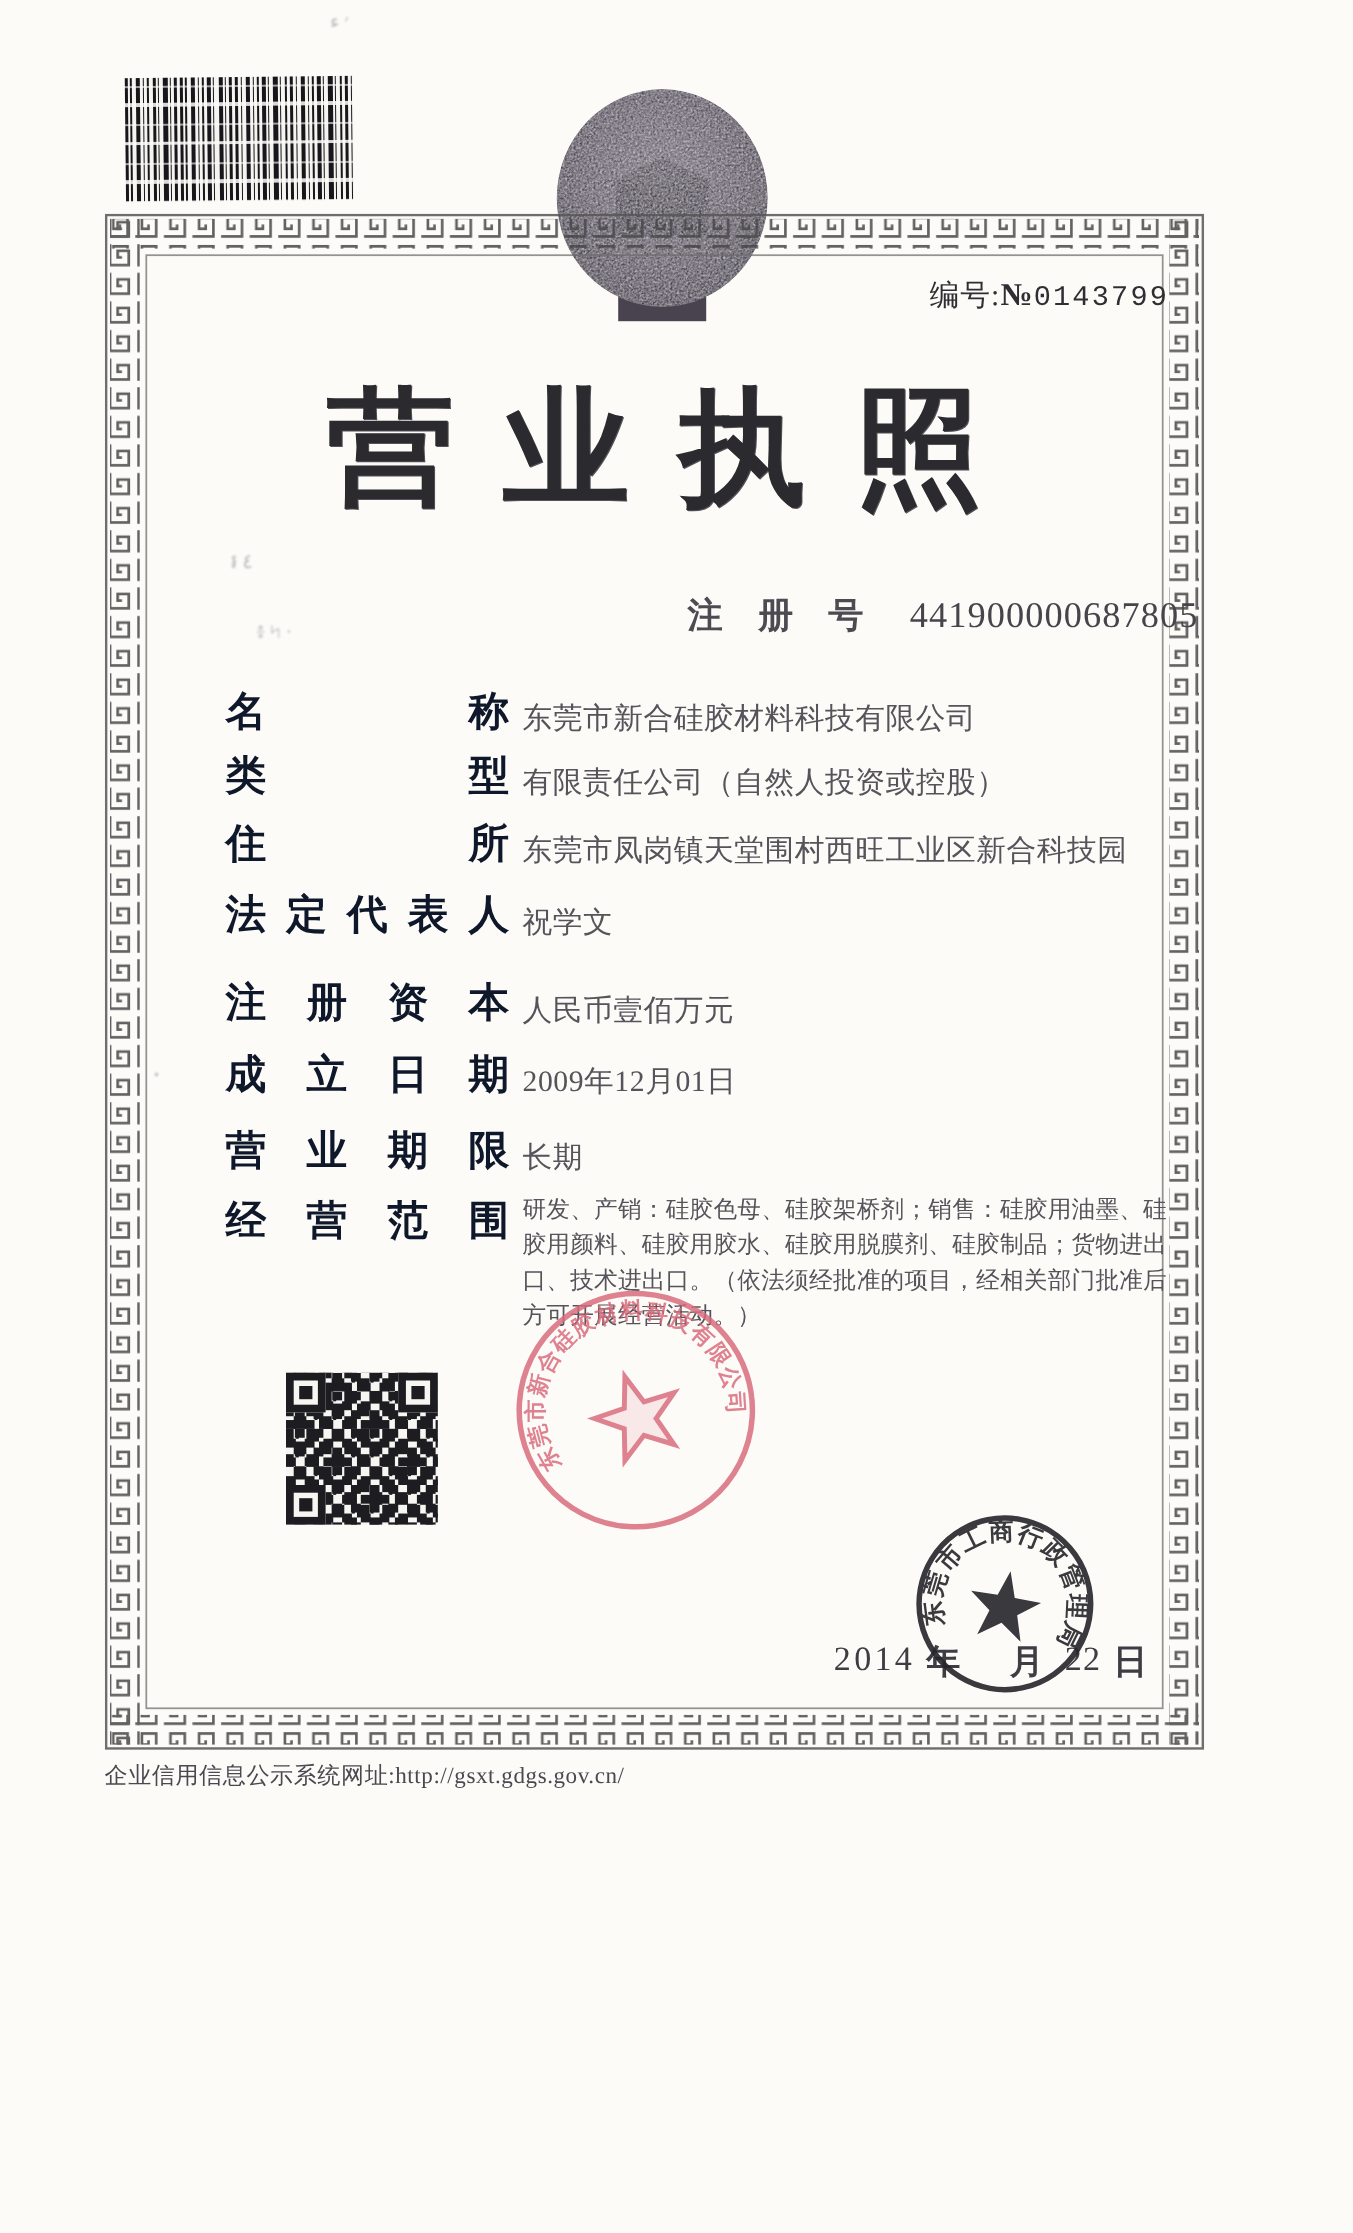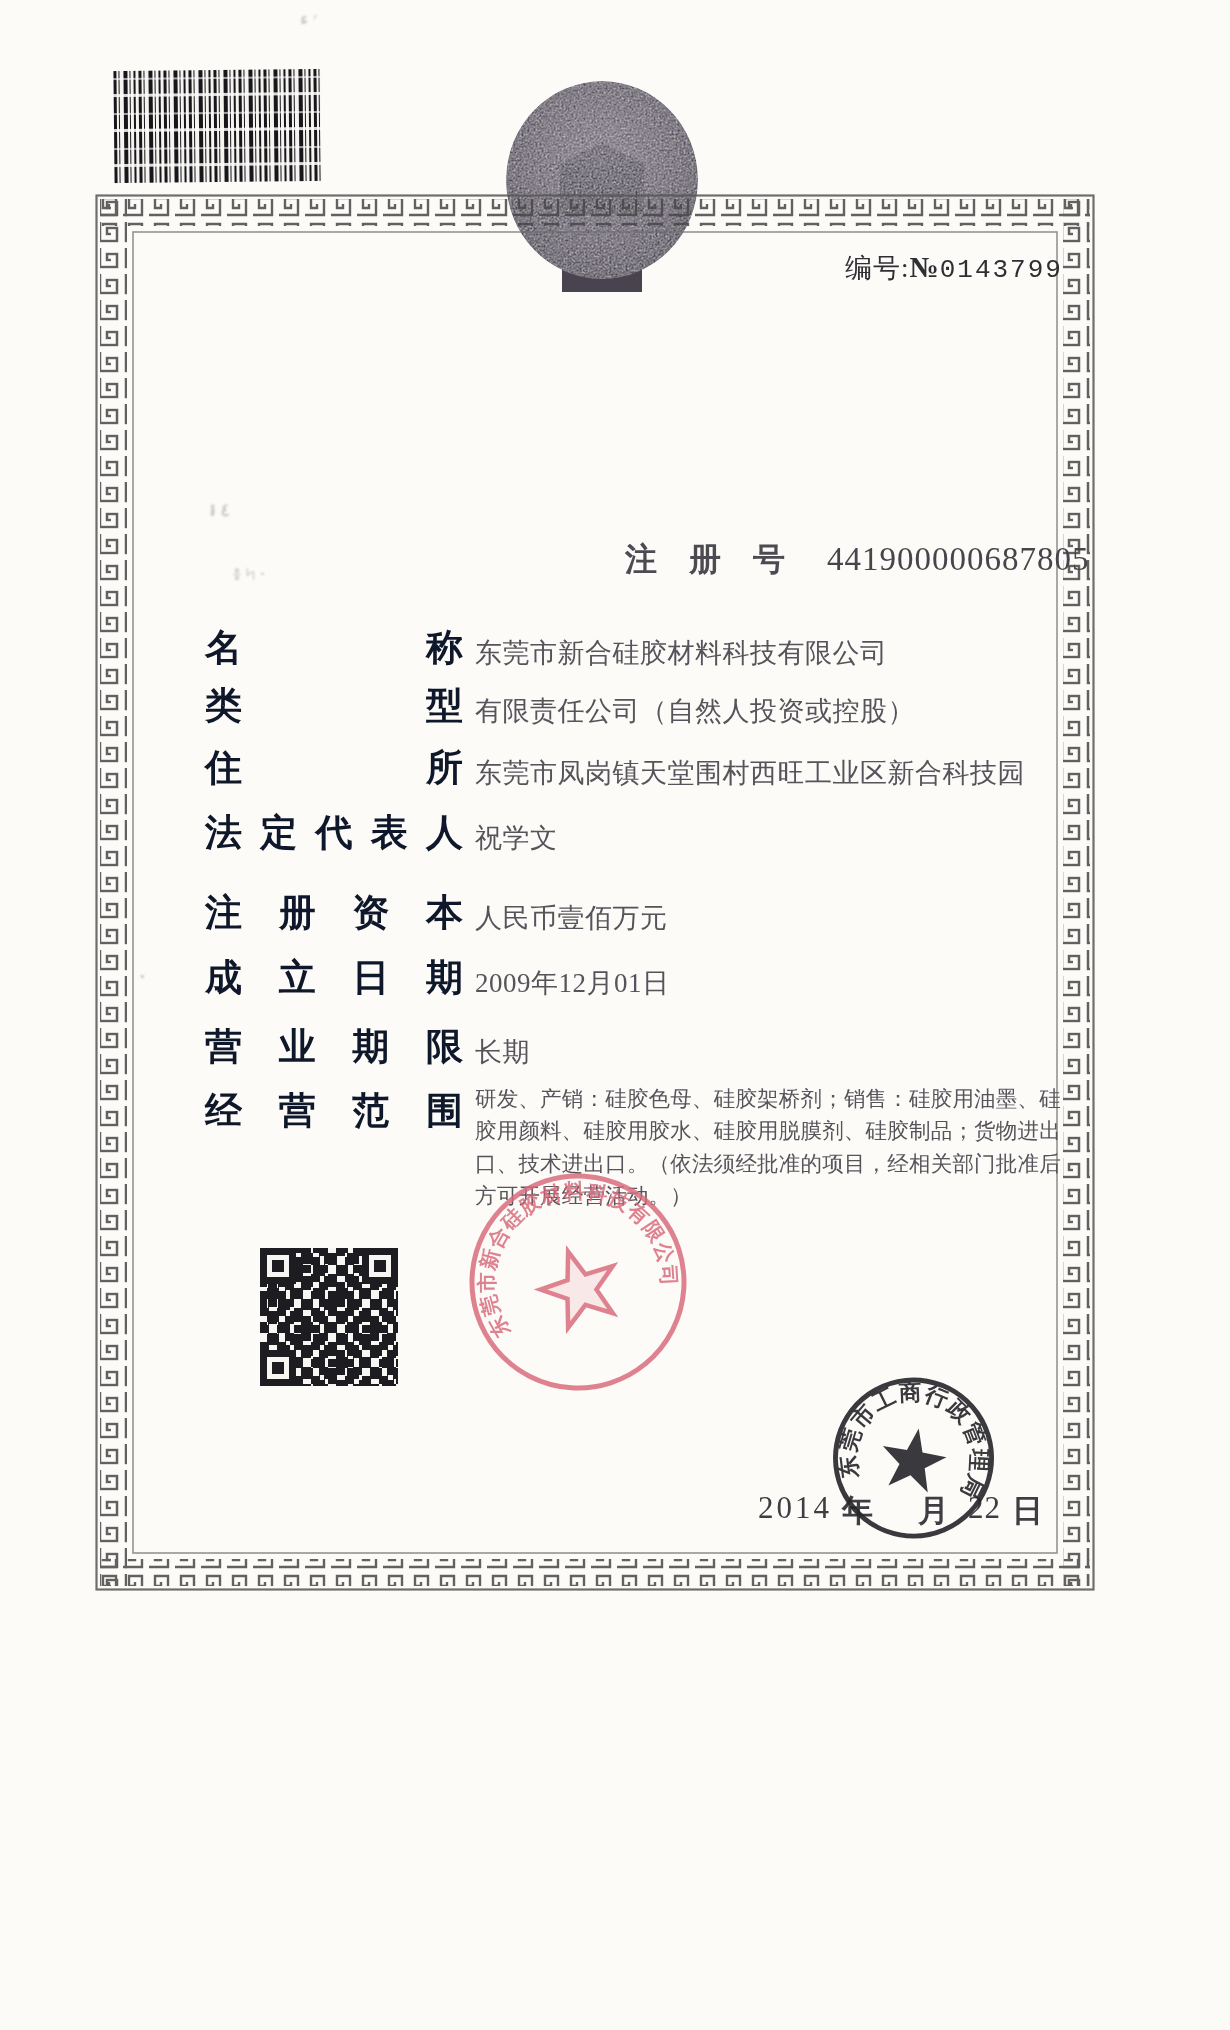--- a/index.html
+++ b/index.html
@@ -115,20 +115,21 @@
     <rect x="968" y="5" width="27" height="1387" fill="url(#mv)"></rect>
     <rect x="38" y="38" width="924" height="1321" fill="none" stroke="#6b6b6b" stroke-width="1.6" opacity=".85"></rect>
   </svg>
 
   <div class="serial-line">
     <span>编号:</span>
     <span class="no-symbol">№</span>
     <span class="serial-num">0143799</span>
   </div>
 
+  <div class="doc-title">营业执照</div>
 
   <div class="reg-line">
     <span class="reg-label">注 册 号</span>
     <span class="reg-number">441900000687805</span>
   </div>
 
   <div class="field-row" style="top:628px">
     <div class="field-label">名称</div>
     <div class="field-value">东莞市新合硅胶材料科技有限公司</div>
   </div>
@@ -191,18 +192,19 @@
     <defs>
         <path id="blkArc" d="M44.8,121 A58,58 0 1 1 145.2,121" fill="none"></path>
       </defs>
     <circle cx="95" cy="92" r="78" fill="none" stroke="#26262a" stroke-width="5"></circle>
     <path d="M95,62 L102.9,85.1 L127.3,85.5 L107.8,100.2 L115,123.5 L95,109.5 L75,123.5 L82.2,100.2 L62.7,85.5 L87.1,85.1 Z" fill="#26262a"></path>
     <text font-size="22.5" fill="#26262a" letter-spacing="1.5" font-weight="bold" font-family="Liberation Serif, serif">
       <textPath href="#blkArc" startOffset="1">东莞市工商行政管理局</textPath>
     </text>
   </svg>
 
+  <div class="footer-left">企业信用信息公示系统网址:http://gsxt.gdgs.gov.cn/</div>
 
   <div class="smudge" style="left:210px; top:498px;">៛ ٤</div>
   <div class="smudge" style="left:233px; top:560px;">៖  ৸  ·</div>
   <div class="smudge" style="left:300px; top:8px;">׳ ﺀ</div>
   <div class="smudge" style="left:138px; top:962px; font-size:26px;">·</div>
 </div>
 
 </body></html>

